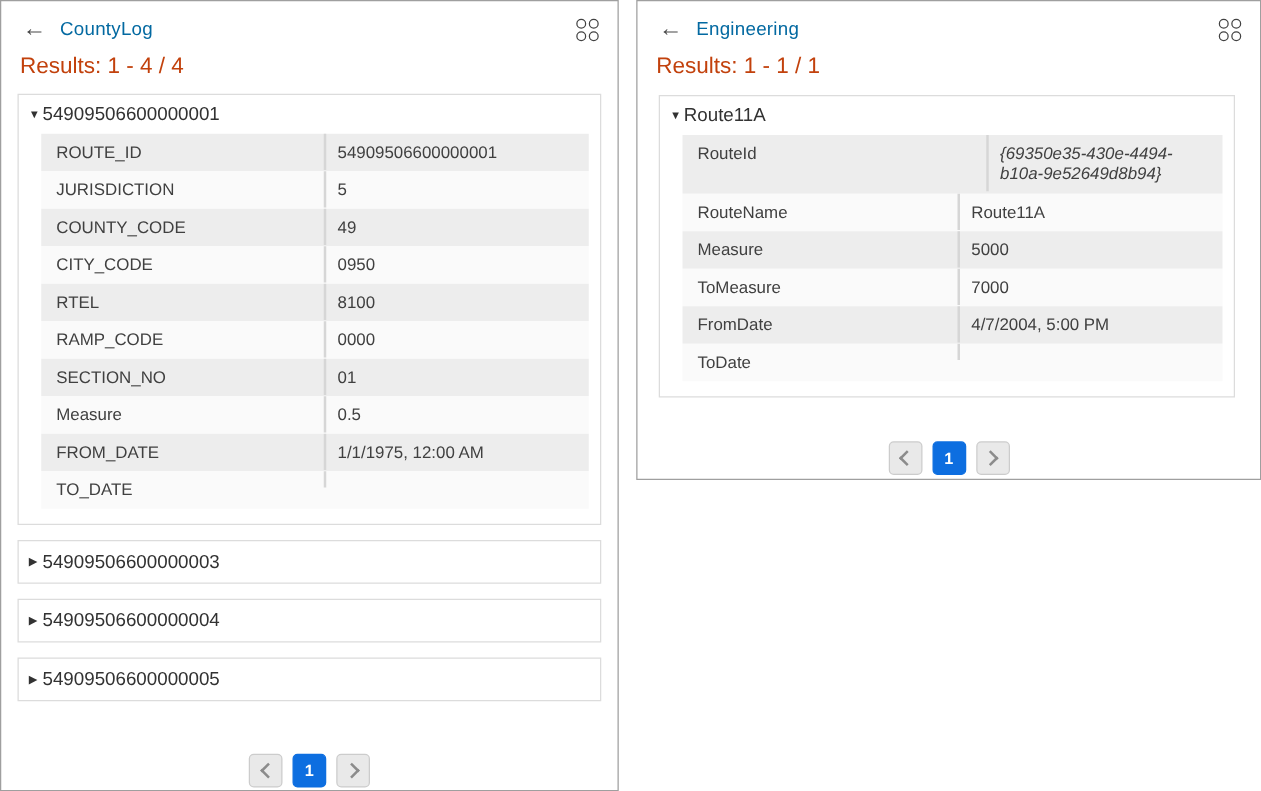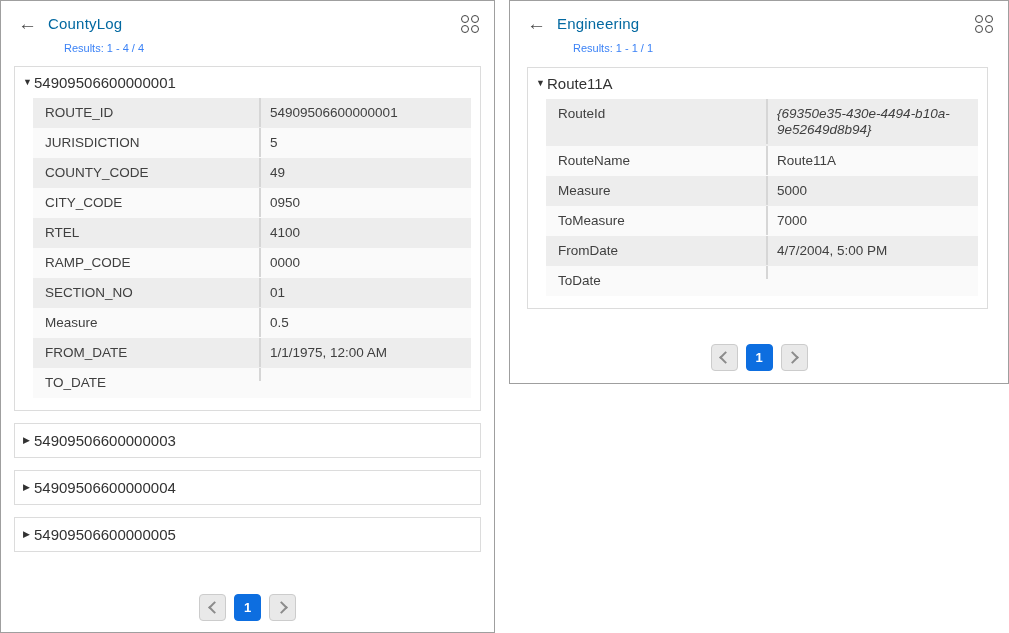--- a/index.html
+++ b/index.html
@@ -17,21 +17,21 @@
   }
   #panel-left  { left:0;   top:0; width:495px; height:633px; }
   #panel-right { left:509px; top:0; width:500px; height:384px; }
 
   .hdr { display:flex; align-items:center; padding:13px 15px 0 17px; }
   .back { font-size:19px; color:#4a4a4a; line-height:1; cursor:pointer; }
   .ttl { margin-left:11px; font-size:15px; color:#0369a1; letter-spacing:.2px; }
   .apps { margin-left:auto; display:grid; grid-template-columns:repeat(2,8px); grid-template-rows:repeat(2,8px); gap:2px; cursor:pointer; }
   .apps i { width:8px; height:8px; box-sizing:border-box; border:1.6px solid #424242; border-radius:50%; }
 
-  .results { padding:9px 15px 0 15px; font-size:11px; color:#3b82f6;margin-left:48px; }
+  .results { padding:9px 15px 0 15px; font-size:18px; color:#c2410c; }
 
   .card { margin:12px 13px 0 13px; border:1px solid #dcdcdc; background:#fff; }
   #panel-right .card { margin:13px 20px 0 17px; }
   .card-hdr { display:flex; align-items:center; padding:7px 8px 5px 8px; font-size:15px; color:#323232; cursor:pointer; }
   .card.collapsed .card-hdr { padding:8px 8px 8px 8px; }
   .caret { font-size:9px; color:#323232; width:11px; flex:0 0 auto; line-height:1; }
 
   .tbl { margin:2px 9px 12px 18px; font-size:13.5px; color:#404040; }
   .trow { display:flex; align-items:flex-start; min-height:30px; box-sizing:border-box; }
   .trow.alt { background:#ededed; }
@@ -84,21 +84,21 @@
       <div class="trow alt">
           <div class="tkey">COUNTY_CODE</div>
           <div class="tval">49</div>
         </div>
       <div class="trow lt">
           <div class="tkey">CITY_CODE</div>
           <div class="tval">0950</div>
         </div>
       <div class="trow alt">
           <div class="tkey">RTEL</div>
-          <div class="tval">4100</div>
+          <div class="tval">8100</div>
         </div>
       <div class="trow lt">
           <div class="tkey">RAMP_CODE</div>
           <div class="tval">0000</div>
         </div>
       <div class="trow alt">
           <div class="tkey">SECTION_NO</div>
           <div class="tval">01</div>
         </div>
       <div class="trow lt">
@@ -158,21 +158,21 @@
       </span>
   </div>
   <div class="results">Results: 1 - 1 / 1</div>
 
   <div class="card expanded">
     <div class="card-hdr">
       <span class="caret">▼</span>
       <span>Route11A</span>
     </div>
     <div class="tbl">
-      <div class="trow alt" style="min-height:47px;">
+      <div class="trow alt" style="min-height:47px;gap:23px;">
           <div class="tkey">RouteId</div>
           <div class="tval" style="max-width:205px;font-style:italic;">{69350e35-430e-4494-b10a-9e52649d8b94}</div>
         </div>
       <div class="trow lt">
           <div class="tkey">RouteName</div>
           <div class="tval">Route11A</div>
         </div>
       <div class="trow alt">
           <div class="tkey">Measure</div>
           <div class="tval">5000</div>

